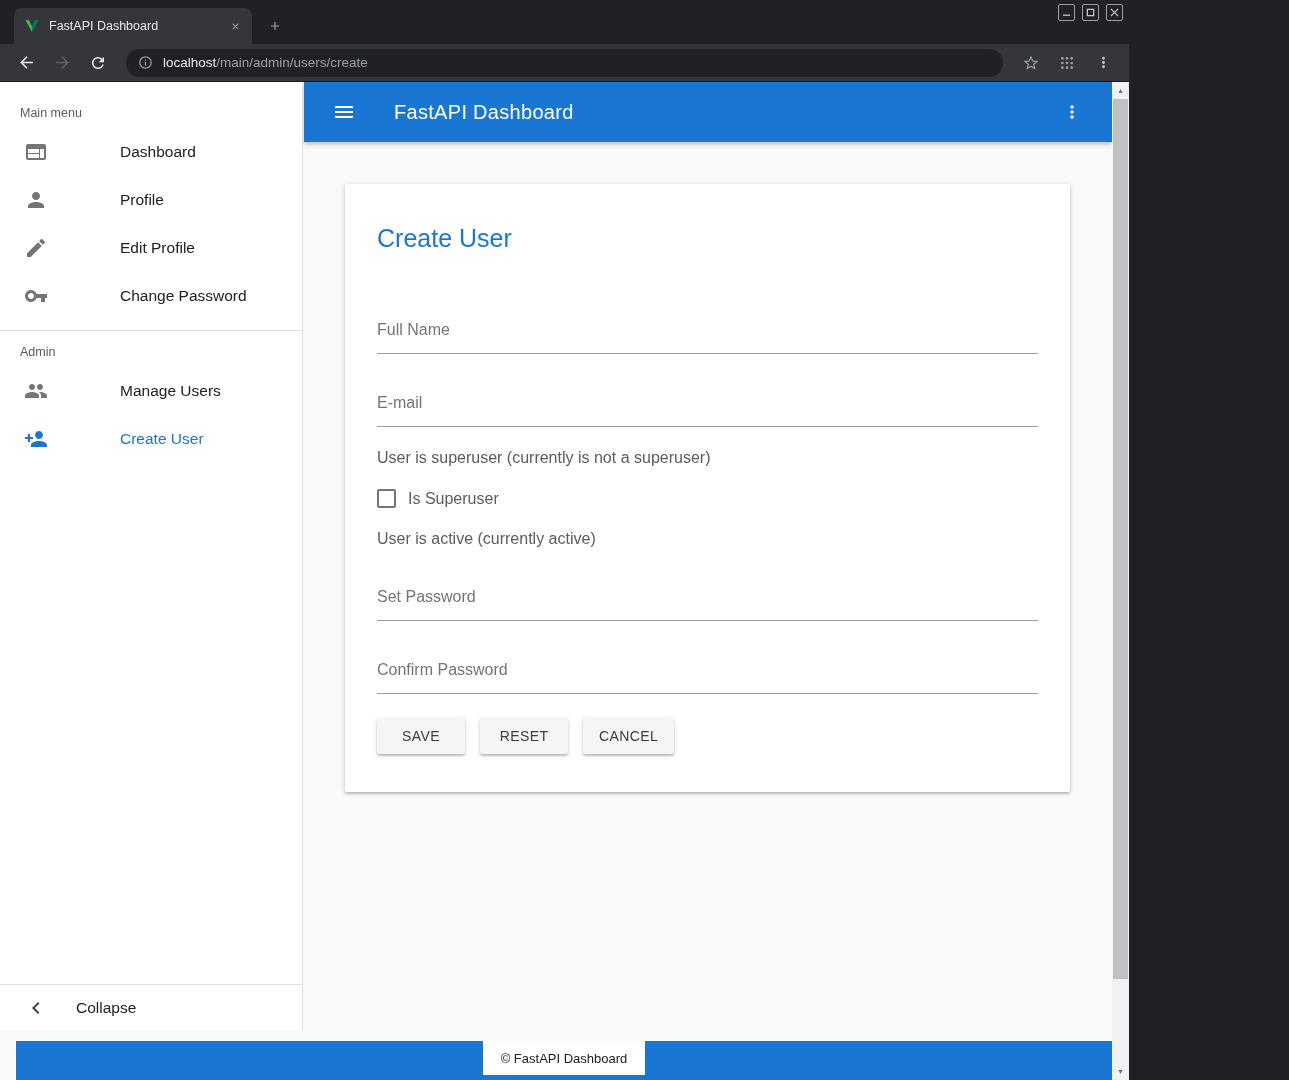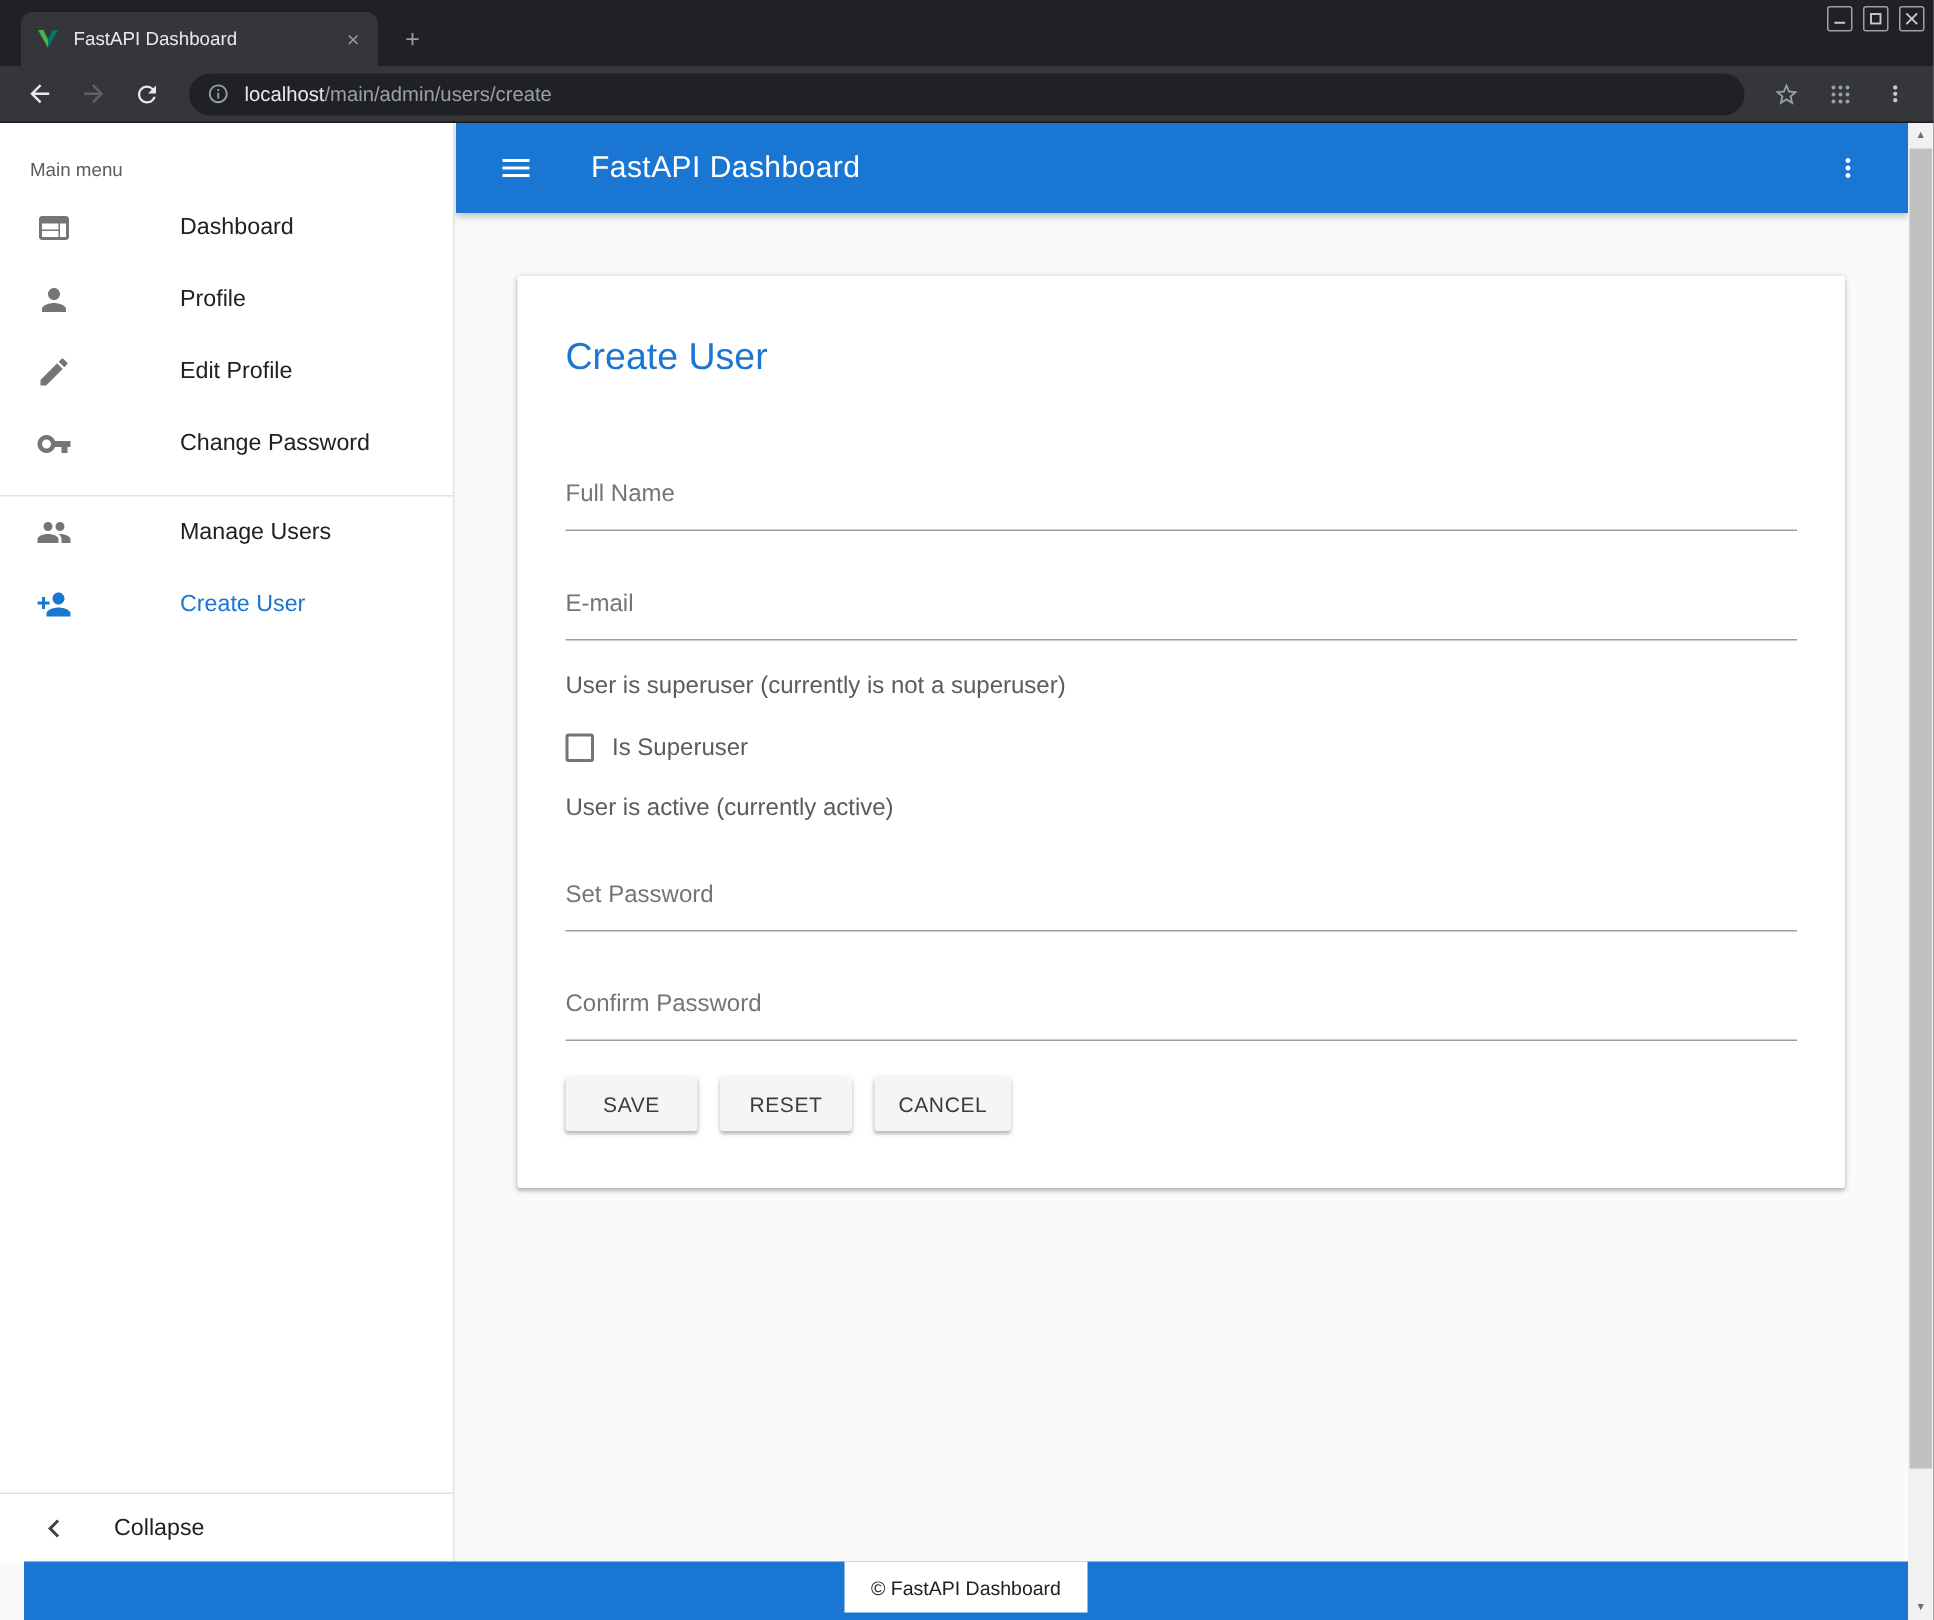--- a/index.html
+++ b/index.html
@@ -1,18 +1,18 @@
 <!DOCTYPE html>
 <html><head>
 <meta charset="utf-8">
 <style>
   * { box-sizing: border-box; margin: 0; padding: 0; }
   html,body { width:1289px; height:1080px; overflow:hidden; font-family:"Liberation Sans", sans-serif; background:#202124; }
 
-  .window { position:relative; width:1289px; height:1080px; background:#a3a3a3; }
+  .window { position:relative; width:1129px; height:1080px; background:#a3a3a3; }
 
   
   .tabstrip { position:relative; height:44px; background:#202124; }
   .tab { position:absolute; left:14px; top:8px; width:238px; height:36px; background:#35363a;
          border-radius:8px 8px 0 0; display:flex; align-items:center; padding:0 8px 0 10px; }
   .tab-title { color:#e8eaed; font-size:12.5px; margin-left:9px; flex:1; white-space:nowrap; overflow:hidden; }
   .tab-close { width:18px; height:18px; display:flex; align-items:center; justify-content:center; border-radius:50%; cursor:pointer; }
   .newtab { position:absolute; left:262px; top:13px; width:26px; height:26px; display:flex; align-items:center; justify-content:center; cursor:pointer; }
   .wincontrols { position:absolute; right:6px; top:4px; display:flex; gap:7px; }
   .winbtn { width:17px; height:17px; border:1px solid #9aa0a6; border-radius:2px; display:flex; align-items:center; justify-content:center; cursor:pointer; }
@@ -20,21 +20,21 @@
   .toolbar { height:38px; background:#35363a; display:flex; align-items:center; padding:0 8px; border-bottom:1px solid #1a1a1c; }
   .tb-btn { width:28px; height:28px; display:flex; align-items:center; justify-content:center; margin:0 4px; border-radius:50%; cursor:pointer; }
   .urlbar { flex:1; height:28px; background:#202124; border-radius:14px; margin:4px 10px; display:flex; align-items:center; padding:0 12px; font-size:13.5px; cursor:text; }
   .url-host { color:#e8eaed; }
   .url-path { color:#9aa0a6; }
   .urlbar .info { margin-right:10px; display:flex; }
 
   
   .page { position:absolute; top:82px; left:0; right:0; bottom:0; background:#fafafa; }
 
-  .sidebar { position:absolute; left:0; top:0; width:303px; bottom:39px; background:#fff;
+  .sidebar { position:absolute; left:0; top:0; width:303px; bottom:50px; background:#fff;
              border-right:1px solid #e0e0e0; display:flex; flex-direction:column; z-index:2; }
   .section-label { padding:24px 0 8px 20px; font-size:12.5px; color:#5c5c5c; }
   .nav-item { height:48px; display:flex; align-items:center; padding-left:24px; cursor:pointer;gap:44px; }
   .nav-icon { width:24px; height:24px; margin-right:28px; display:flex; }
   .nav-label { font-size:15.5px; color:#212121; }
   .nav-item.active .nav-label { color:#1976d2; }
   .divider { height:1px; background:#e0e0e0; margin-top:10px; }
   .side-spacer { flex:1; }
   .collapse-item { border-top:1px solid #e0e0e0; height:46px; display:flex; align-items:center; padding-left:24px; cursor:pointer; }
 
@@ -202,20 +202,21 @@
       <div class="nav-item">
         <span class="nav-icon">
           <svg width="24" height="24" viewBox="0 0 24 24" fill="#757575">
               <path d="M12.65 10C11.83 7.67 9.61 6 7 6c-3.31 0-6 2.69-6 6s2.69 6 6 6c2.61 0 4.83-1.67 5.65-4H17v4h4v-4h2v-4H12.65zM7 15c-1.65 0-3-1.35-3-3s1.35-3 3-3 3 1.35 3 3-1.35 3-3 3z"></path>
             </svg>
         </span>
         <span class="nav-label">Change Password</span>
       </div>
 
       <div class="divider"></div>
+      <div class="section-label" style="padding-top:14px">Admin</div>
 
       <div class="nav-item">
         <span class="nav-icon">
           <svg width="24" height="24" viewBox="0 0 24 24" fill="#757575">
               <path d="M16 11c1.66 0 2.99-1.34 2.99-3S17.66 5 16 5c-1.66 0-3 1.34-3 3s1.34 3 3 3zm-8 0c1.66 0 2.99-1.34 2.99-3S9.66 5 8 5C6.34 5 5 6.34 5 8s1.34 3 3 3zm0 2c-2.33 0-7 1.17-7 3.5V19h14v-2.5c0-2.33-4.67-3.5-7-3.5zm8 0c-.29 0-.62.02-.97.05 1.16.84 1.97 1.97 1.97 3.45V19h6v-2.5c0-2.33-4.67-3.5-7-3.5z"></path>
             </svg>
         </span>
         <span class="nav-label">Manage Users</span>
       </div>
 

